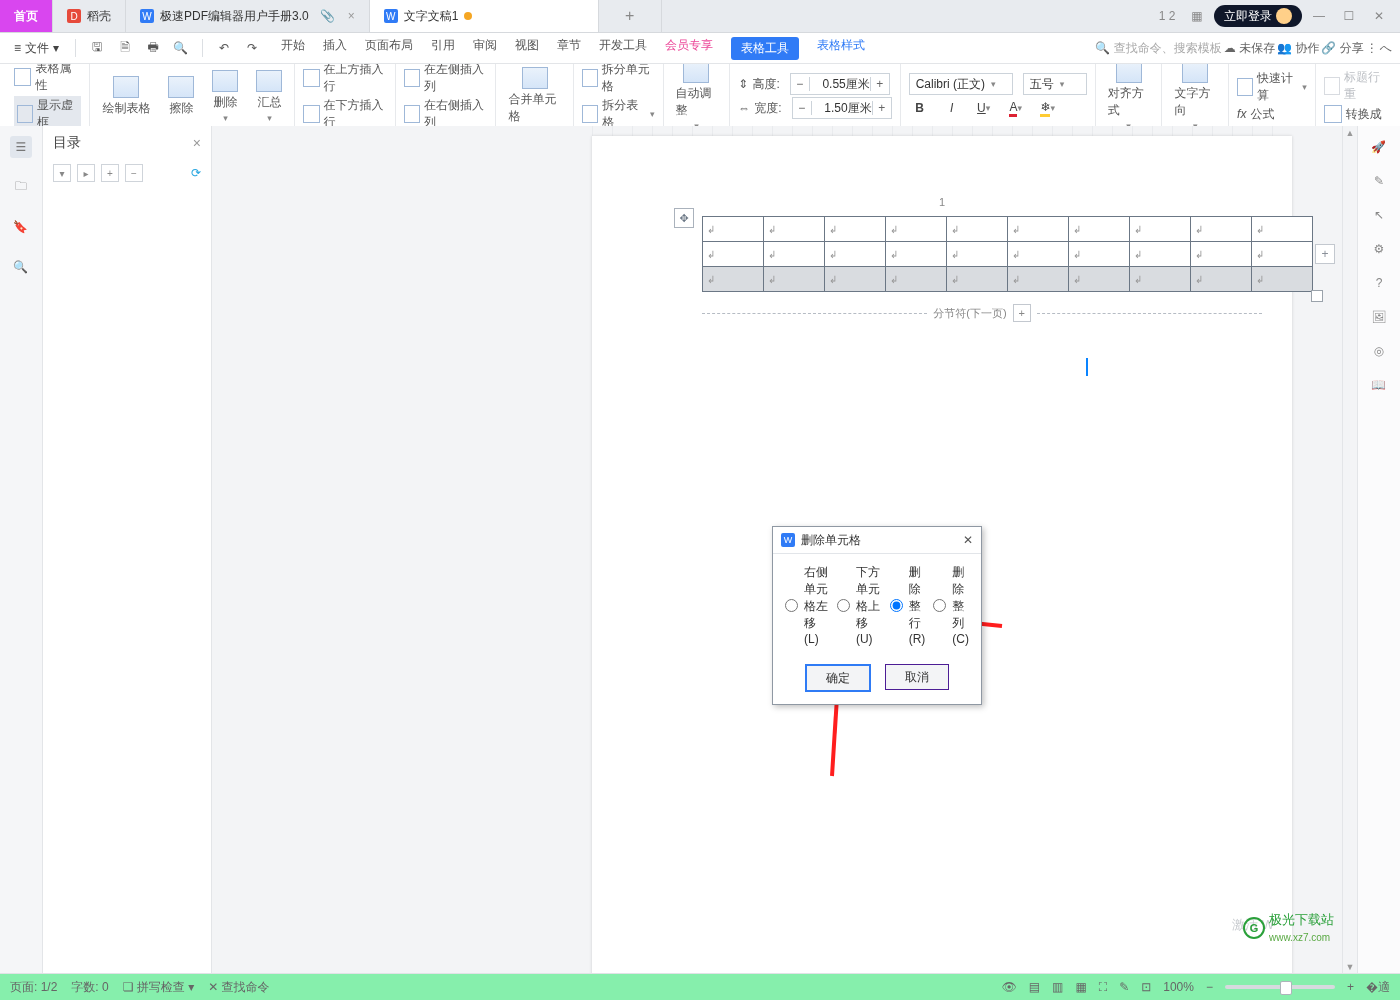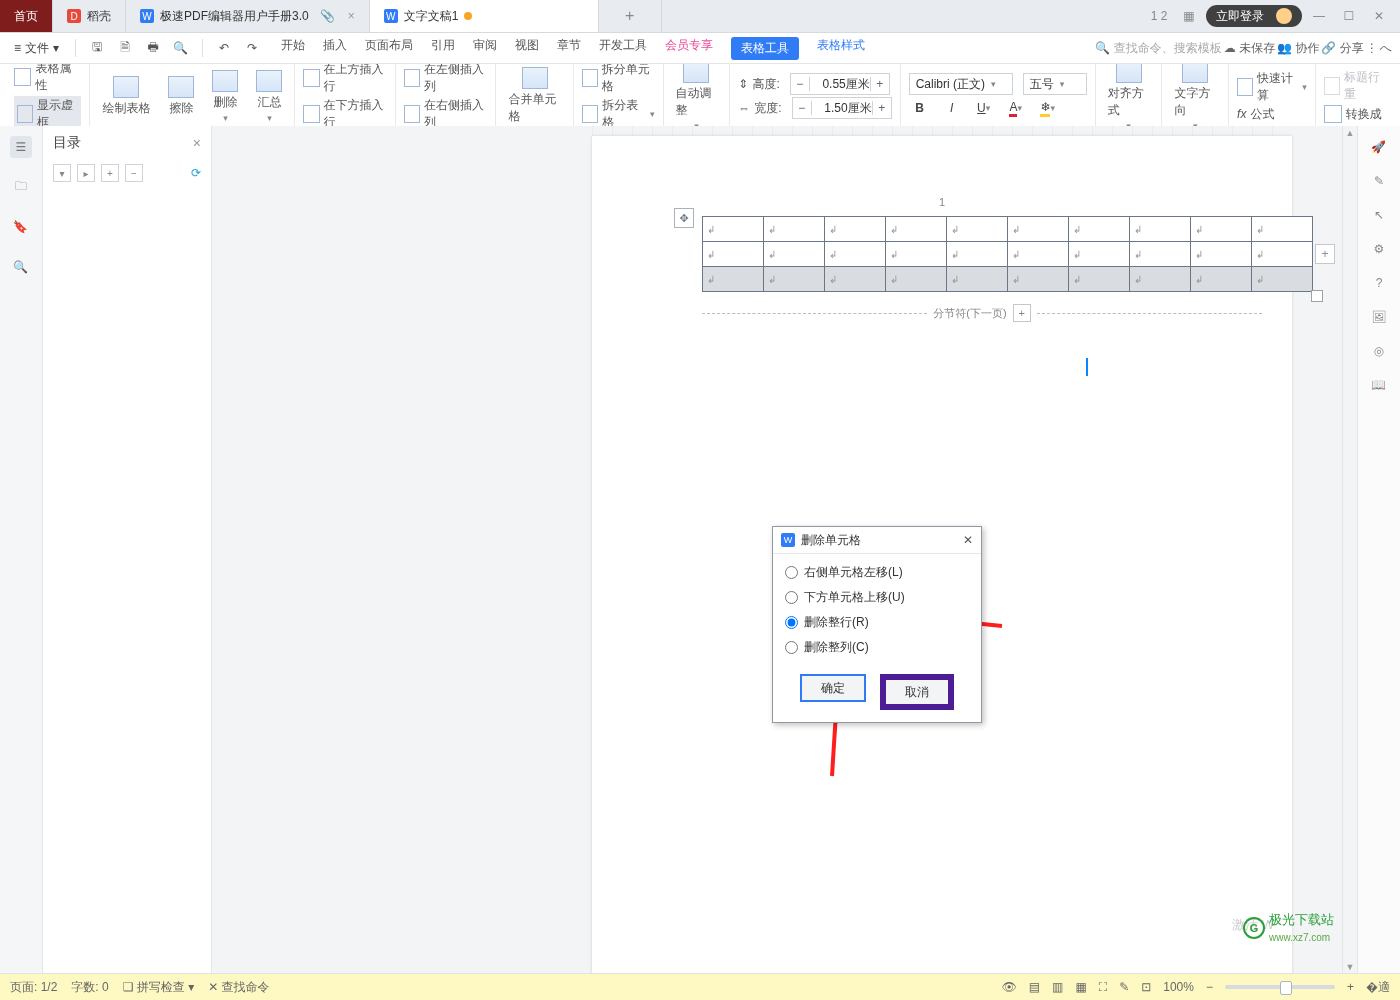--- a/index.html
+++ b/index.html
@@ -1,31 +1,31 @@
 <!DOCTYPE html>
 <html><head>
 <meta charset="utf-8">
 <style>
 html,body{margin:0;padding:0;font-family:"Microsoft YaHei",Arial,sans-serif;font-size:12px;color:#333;background:#fff;overflow:hidden}
 body{width:1400px;height:1000px;position:relative}
 
 .tabbar{height:32px;background:#e8ebef;display:flex;align-items:stretch;border-bottom:1px solid #d6d9dd}
 .tab{display:flex;align-items:center;padding:0 14px;gap:6px;border-right:1px solid #d6d9dd;cursor:pointer}
-.tab.home{background:#7f1d1d;color:#fff;font-weight:400}
+.tab.home{background:#d946ef;color:#fff;font-weight:700}
 .tab.doc{background:#fff}
 .tab .dot{width:8px;height:8px;border-radius:50%;background:#f5a623}
 .tab .x{color:#999;margin-left:6px}
 .tab .ic{width:14px;height:14px;display:inline-flex;align-items:center;justify-content:center;border-radius:2px;font-size:10px;color:#fff}
 .ic-dk{background:#e64a3b}
 .ic-pdf{background:#307bf6}
 .ic-doc{background:#307bf6}
 .tab.add{width:34px;justify-content:center;color:#888;font-size:16px}
 .winctrl{margin-left:auto;display:flex;align-items:center;gap:4px;padding:0 8px}
 .winbtn{width:26px;height:22px;display:flex;align-items:center;justify-content:center;color:#888;border-radius:3px}
-.loginbtn{background:#404040;color:#fff;border-radius:12px;height:22px;display:flex;align-items:center;padding:0 10px;gap:12px;font-size:12px}
+.loginbtn{background:#0f172a;color:#fff;border-radius:12px;height:22px;display:flex;align-items:center;padding:0 10px;gap:4px;font-size:12px}
 .avatar{width:16px;height:16px;border-radius:50%;background:#ffd089}
 
 .menurow{height:30px;display:flex;align-items:center;padding:0 8px;gap:6px;border-bottom:1px solid #e3e5e8}
 .qbtn{width:22px;height:22px;display:flex;align-items:center;justify-content:center;color:#555}
 .filemenu{display:flex;align-items:center;gap:4px;padding:0 6px;color:#444}
 .sep{width:1px;height:18px;background:#dcdfe3;margin:0 4px}
 .menus{display:flex;gap:18px;margin-left:12px}
 .menuitem{color:#555;cursor:pointer}
 .menuitem.active{background:#307bf6;color:#fff;padding:3px 10px;border-radius:3px}
 .link{color:#307bf6;cursor:pointer}
@@ -74,36 +74,36 @@
 .secbrk .dline{}
 .secbrk .dline{flex:1;border-top:1px dashed #b6bcc4}
 .secbrk .pm2{width:16px;height:16px;border:1px solid #c3c8cf;display:flex;align-items:center;justify-content:center;background:#fff}
 
 .ruler-h{position:absolute;left:380px;top:0;width:700px;height:10px;background:repeating-linear-gradient(90deg,#e9ebee 0 1px,transparent 1px 20px)}
 
 .dialog{position:absolute;left:560px;top:400px;width:208px;background:#fff;border:1px solid #8f98a3;box-shadow:2px 2px 6px rgba(0,0,0,0.25)}
 .dlgtitle{height:26px;display:flex;align-items:center;padding:0 8px;border-bottom:1px solid #e2e5e9;font-size:12px}
 .dlgtitle .ic-doc2{width:14px;height:14px;background:#307bf6;color:#fff;font-size:9px;display:flex;align-items:center;justify-content:center;border-radius:2px;margin-right:6px}
 .dlgtitle .dx{margin-left:auto;color:#555;cursor:pointer}
-.dlgbody{padding:10px 12px;display:flex;flex-direction:column;gap:8px}
+.dlgbody{padding:10px 12px;display:flex;flex-direction:row;gap:8px}
 .radio{display:flex;align-items:center;gap:6px;font-size:12px;color:#333}
 .radio input{margin:0}
 .dlgbtns{display:flex;justify-content:center;gap:14px;padding:8px 0 12px}
-.btn{width:62px;height:24px;border:6px solid #4c1d95;background:#f3f4f6;display:flex;align-items:center;justify-content:center;cursor:pointer}
+.btn{width:62px;height:24px;border:1px solid #4c1d95;background:#f3f4f6;display:flex;align-items:center;justify-content:center;cursor:pointer}
 .btn.primary{border:2px solid #2f7bf5}
 
 .arrow{position:absolute;pointer-events:none}
 
 .rightrail{width:42px;background:#fbfbfc;border-left:1px solid #e3e5e8;display:flex;flex-direction:column;align-items:center;padding-top:14px;gap:20px;color:#888}
 
 .vscroll{width:14px;background:#f3f4f6;border-left:1px solid #e3e5e8;position:relative}
 .vscroll .up,.vscroll .dn{position:absolute;left:0;width:14px;height:14px;display:flex;align-items:center;justify-content:center;color:#999;font-size:9px}
 .vscroll .up{top:0}.vscroll .dn{bottom:0}
 
-.status{position:absolute;left:0;right:0;bottom:0;height:26px;background:#fef9c3;border-top:1px solid #e0e2e6;display:flex;align-items:center;padding:0 10px;gap:14px;color:#666;font-size:12px}
+.status{position:absolute;left:0;right:0;bottom:0;height:26px;background:#86efac;border-top:1px solid #e0e2e6;display:flex;align-items:center;padding:0 10px;gap:14px;color:#666;font-size:12px}
 .status .right{margin-left:auto;display:flex;align-items:center;gap:12px}
 .zoomslider{width:110px;height:4px;background:#d7dade;position:relative;border-radius:2px}
 .zoomslider .knob{position:absolute;left:50%;top:-4px;width:10px;height:12px;background:#fff;border:1px solid #aeb4bb;border-radius:2px}
 .watermark{position:absolute;right:68px;bottom:40px;color:#c9ccd0;font-size:13px}
 .site{position:absolute;right:8px;bottom:30px;font-size:13px;color:#2aa03a;display:flex;align-items:center;gap:4px}
 .site .logo{width:18px;height:18px;border:2px solid #2aa03a;border-radius:50%;display:flex;align-items:center;justify-content:center;color:#2aa03a;font-weight:bold;font-size:11px}
 svg{overflow:visible}
 </style>
 </head>
 <body>

